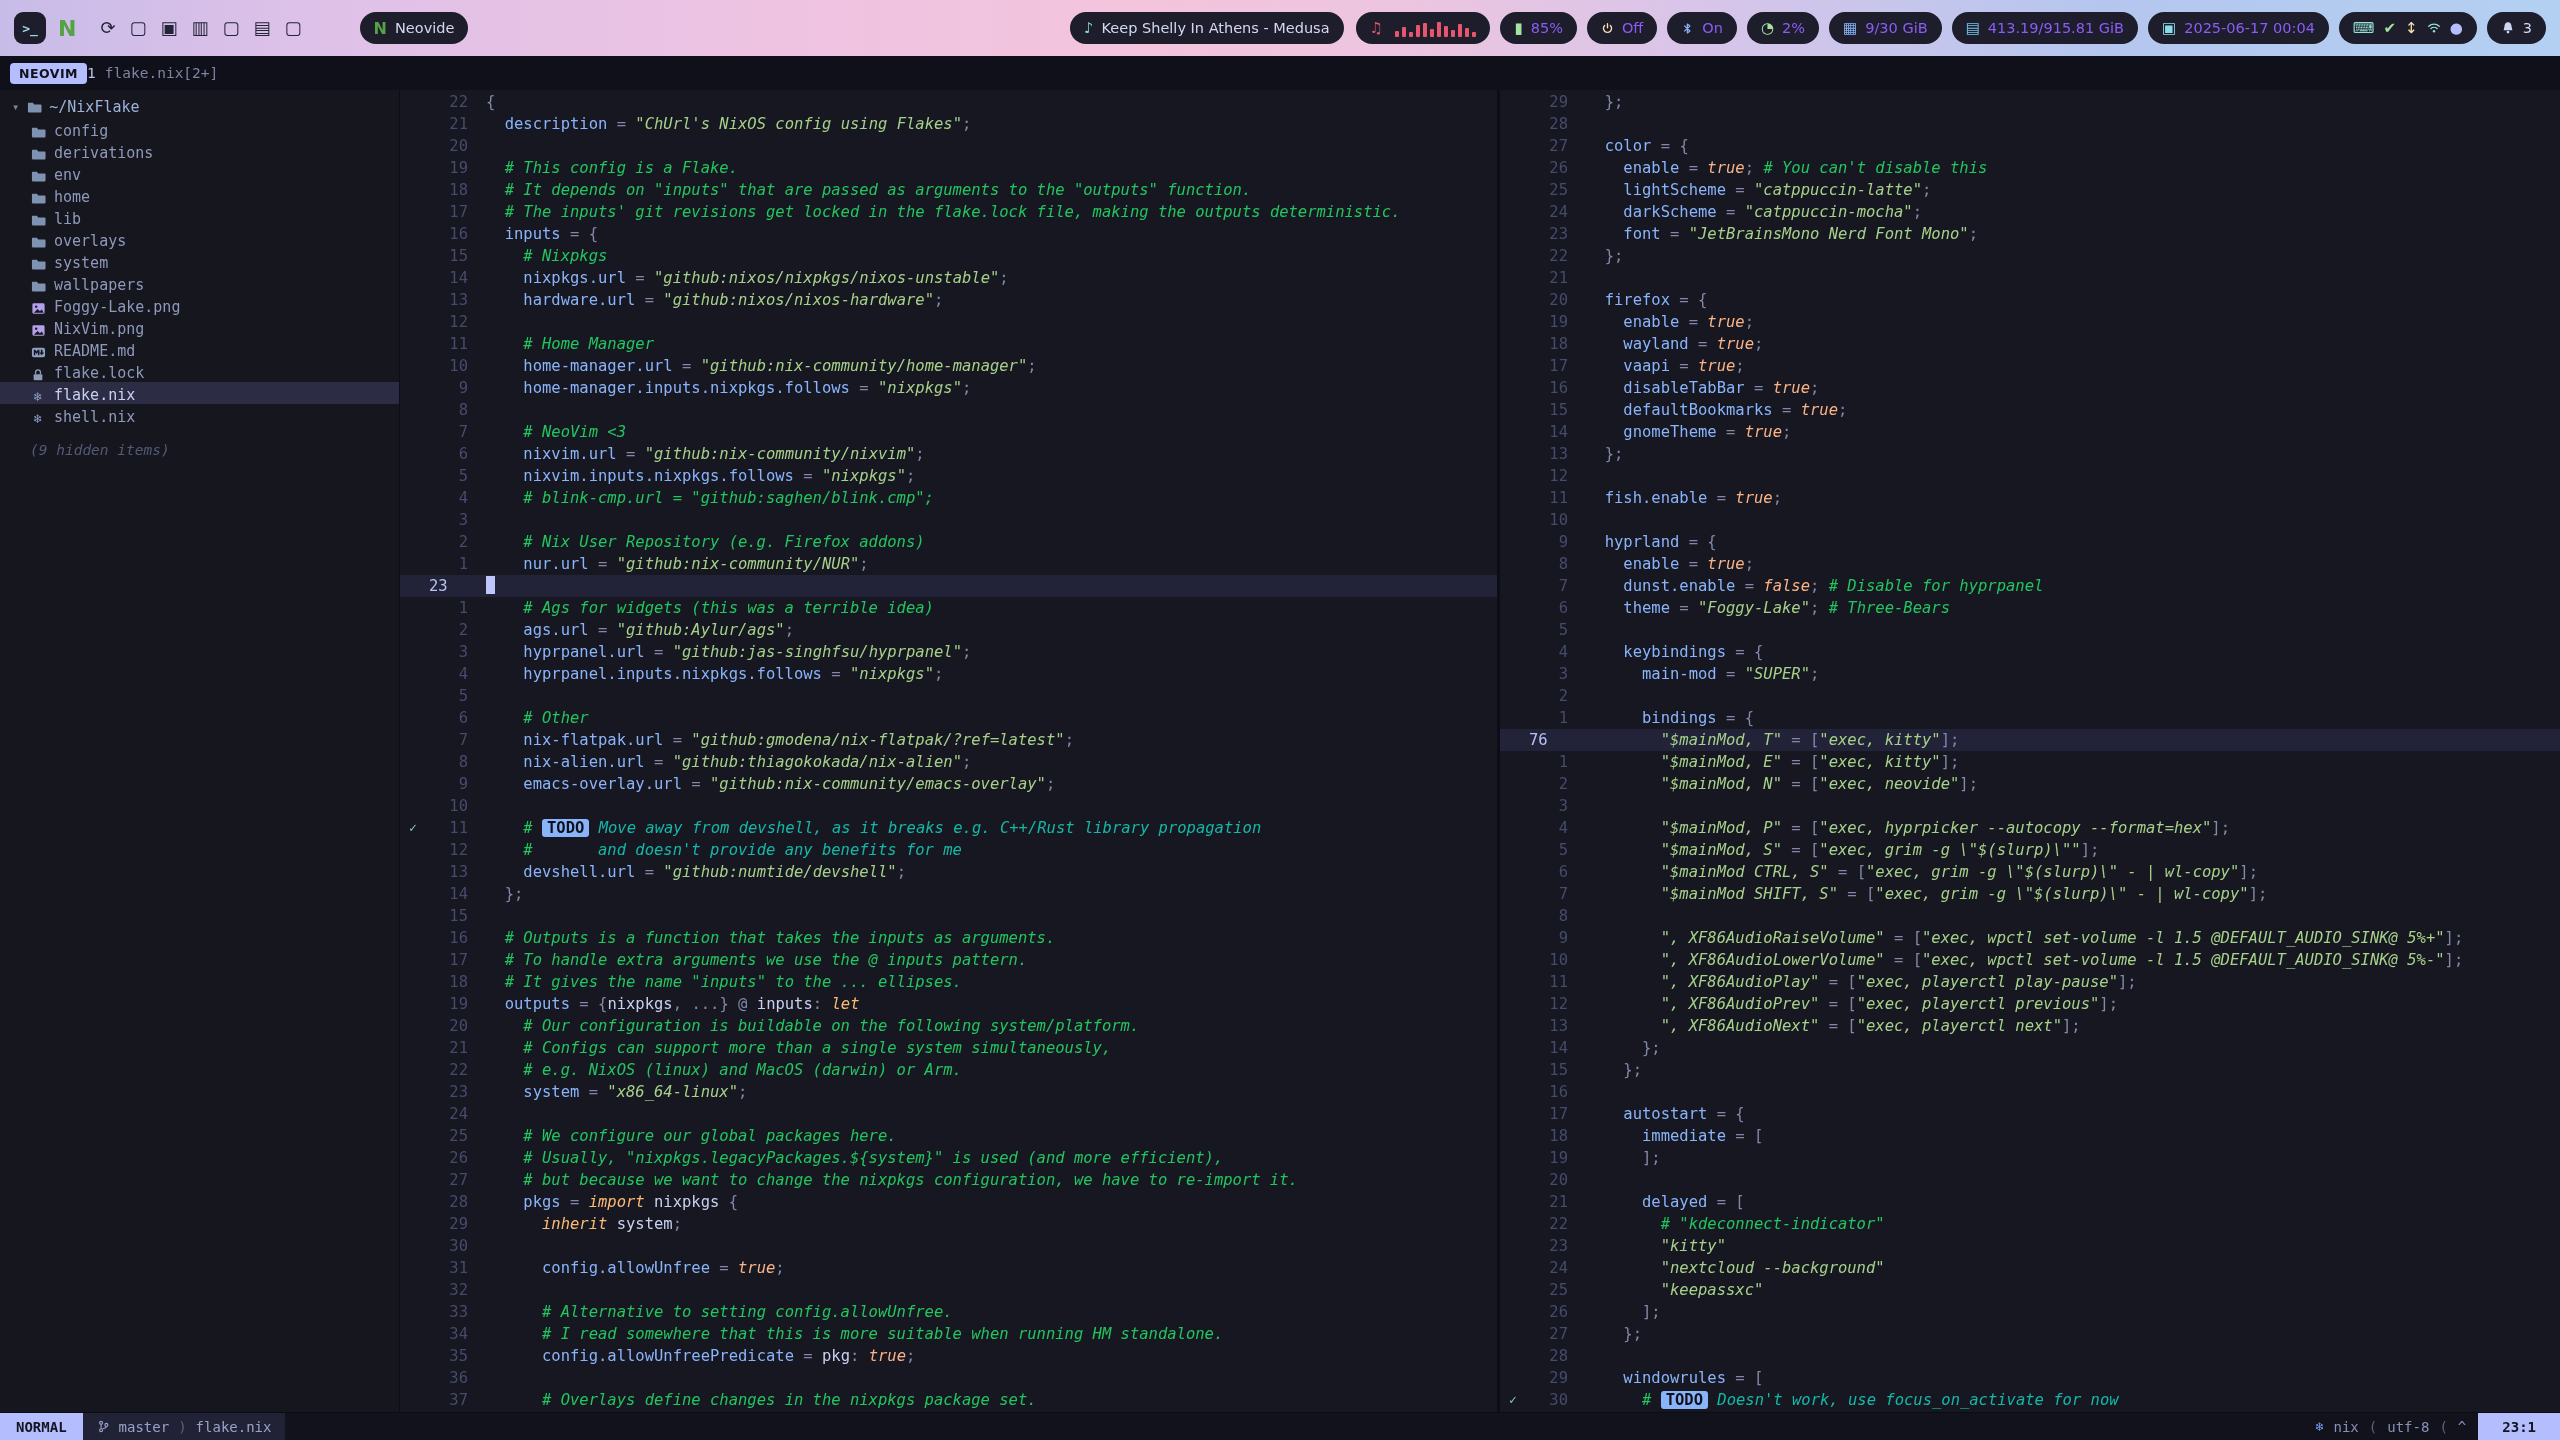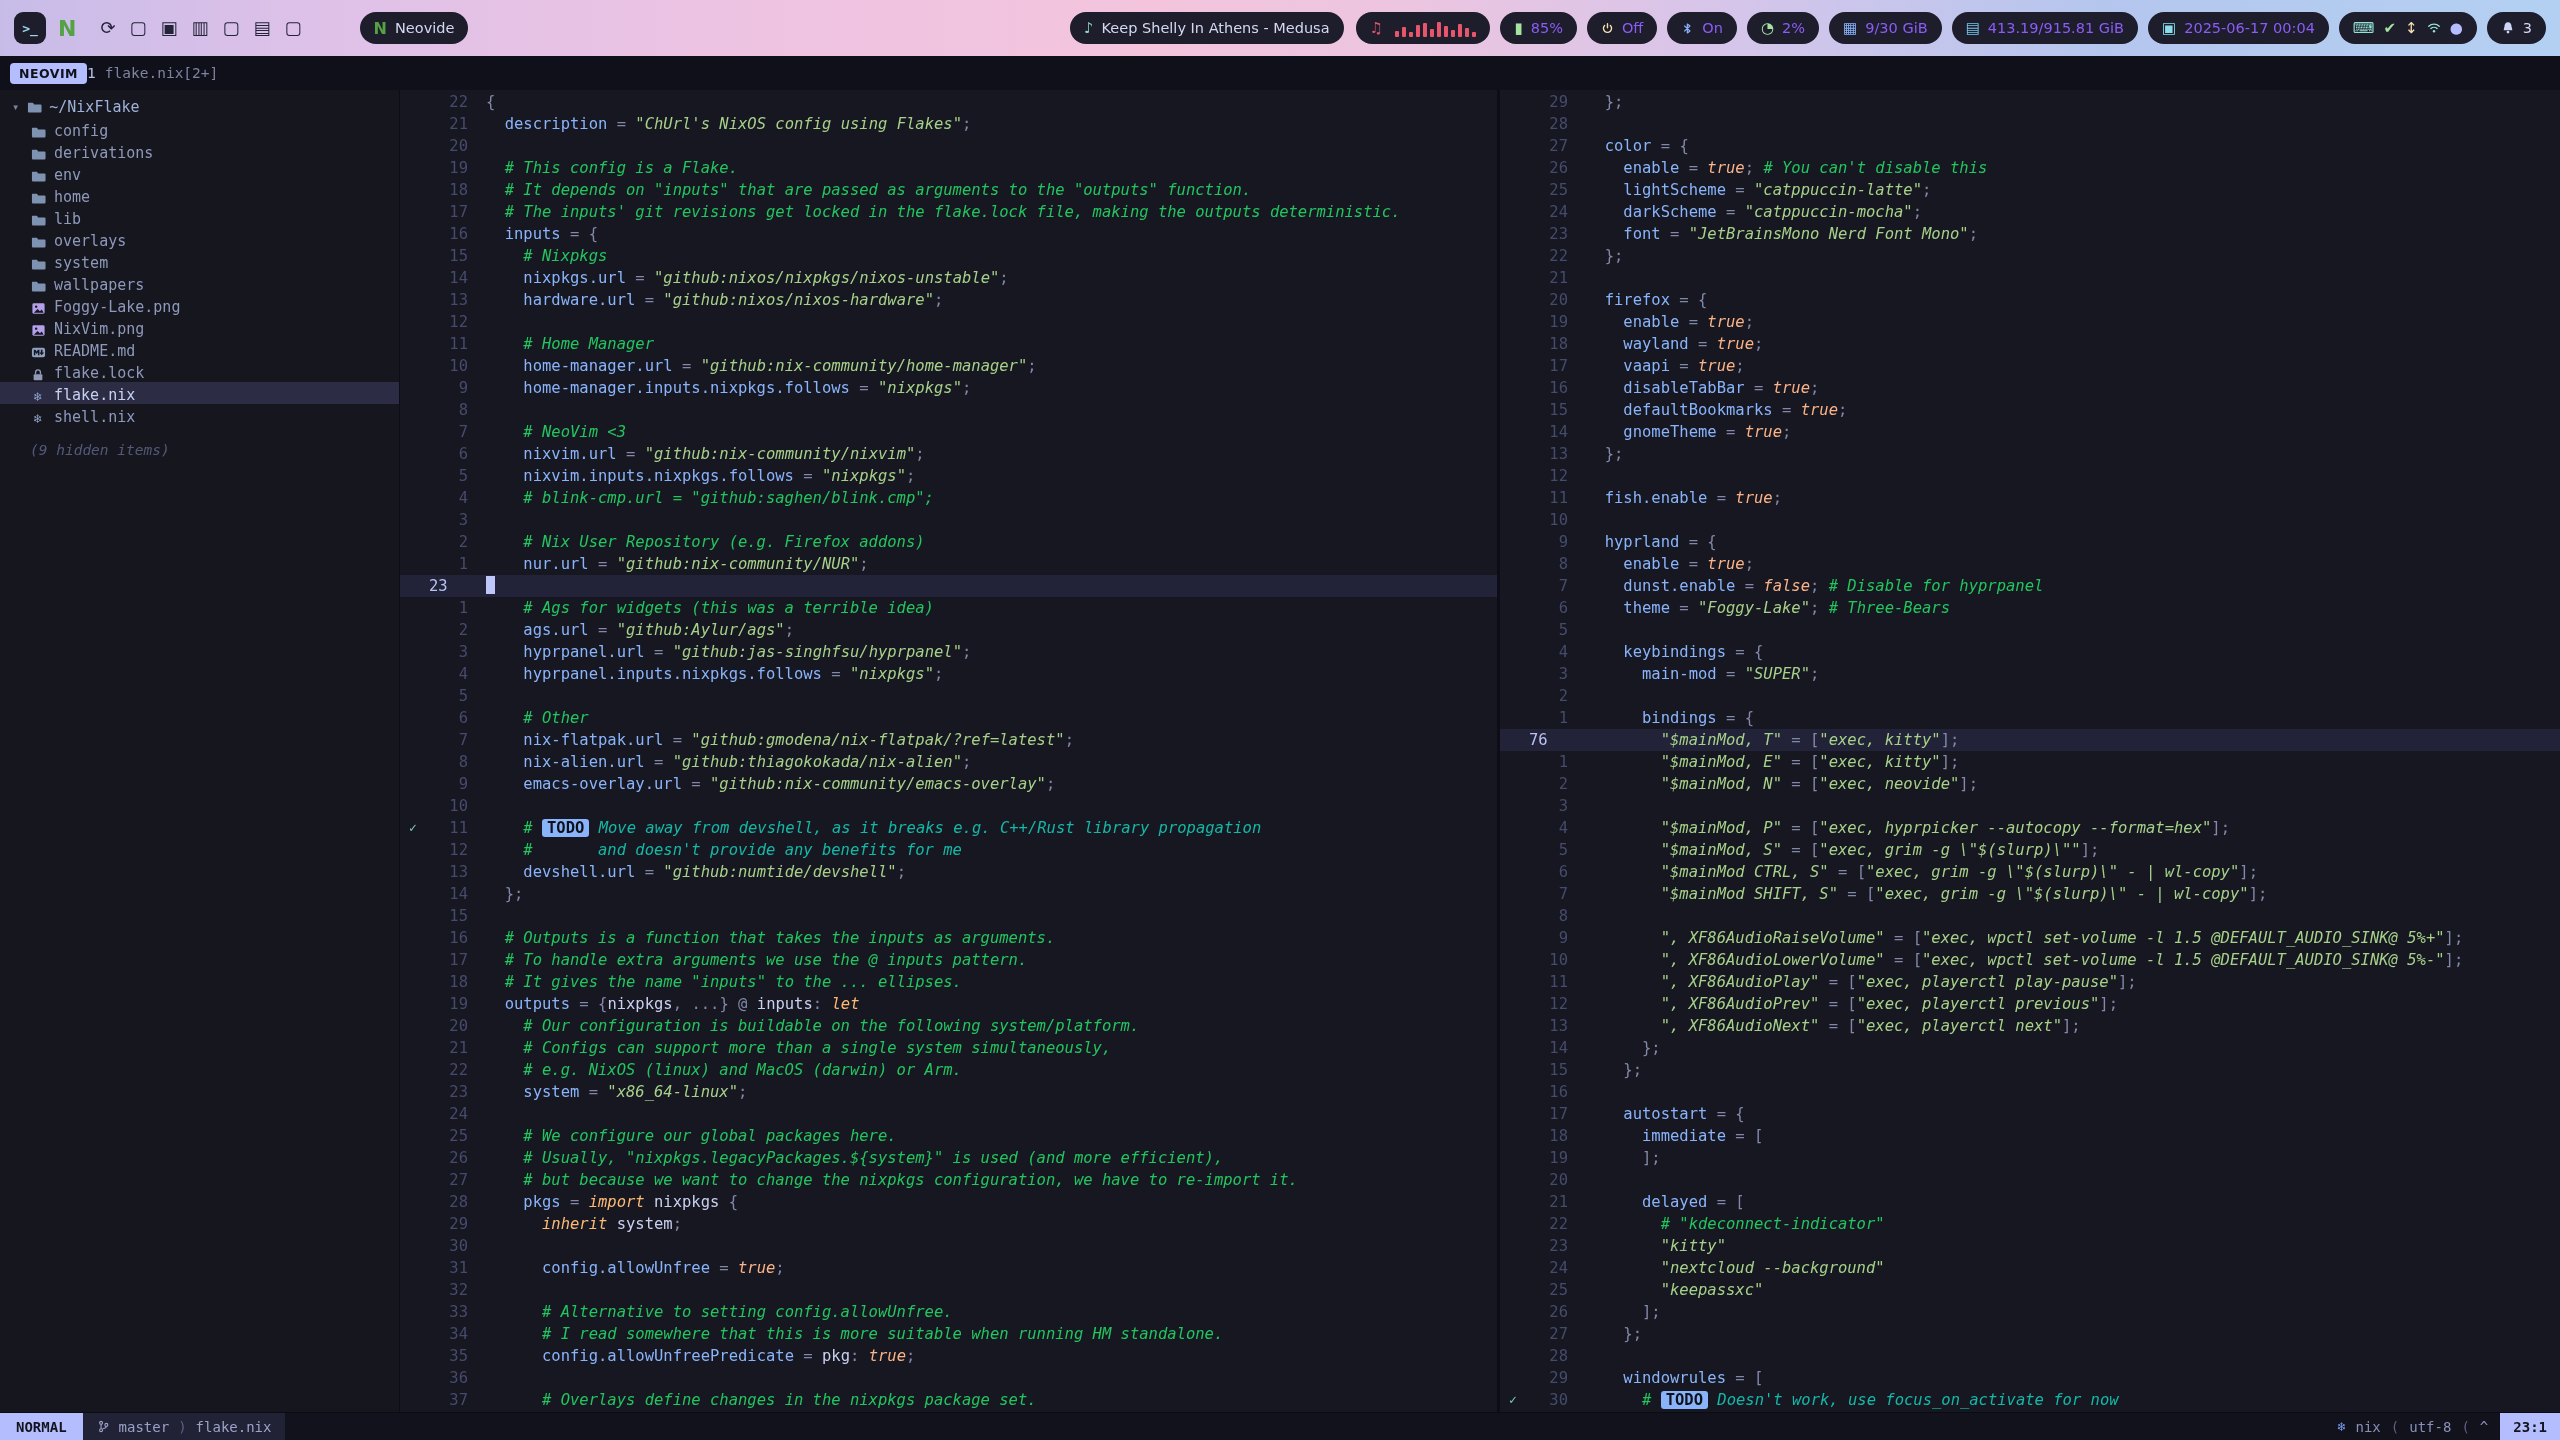--- a/index.html
+++ b/index.html
@@ -77,21 +77,21 @@
 
   
   .statusline{position:absolute;left:0;right:0;bottom:0;height:28px;background:#12121c;display:flex;
     align-items:stretch;font-family:"DejaVu Sans Mono",monospace;font-size:14px;color:#8890b8;border-top:1px solid #0b0b14}
   .st-mode{background:#b4befe;color:#14141f;font-weight:bold;display:flex;align-items:center;padding:0 16px}
   .st-git{background:#222236;display:flex;align-items:center;gap:9px;padding:0 14px;color:#9aa2c8}
   .st-sep{color:#5b6183;display:flex;align-items:center}
   .st-fill{flex:1}
   .st-right{display:flex;align-items:center;gap:10px;margin-right:12px}
   .nix-ico{color:#7aa2f7;font-size:13px}
-  .st-pos{background:#b4befe;color:#14141f;font-weight:bold;display:flex;align-items:center;padding:0 13px}
+  .st-pos{background:#b4befe;color:#14141f;font-weight:bold;display:flex;align-items:center;padding:0 24px}
 </style>
 </head>
 <body>
 
 <div class="screen">
 
   <header class="topbar">
     <div class="tb-left" style="display:flex;align-items:center;">
       <span class="chip">&gt;_</span>
       <span class="nvim-n">N</span>

